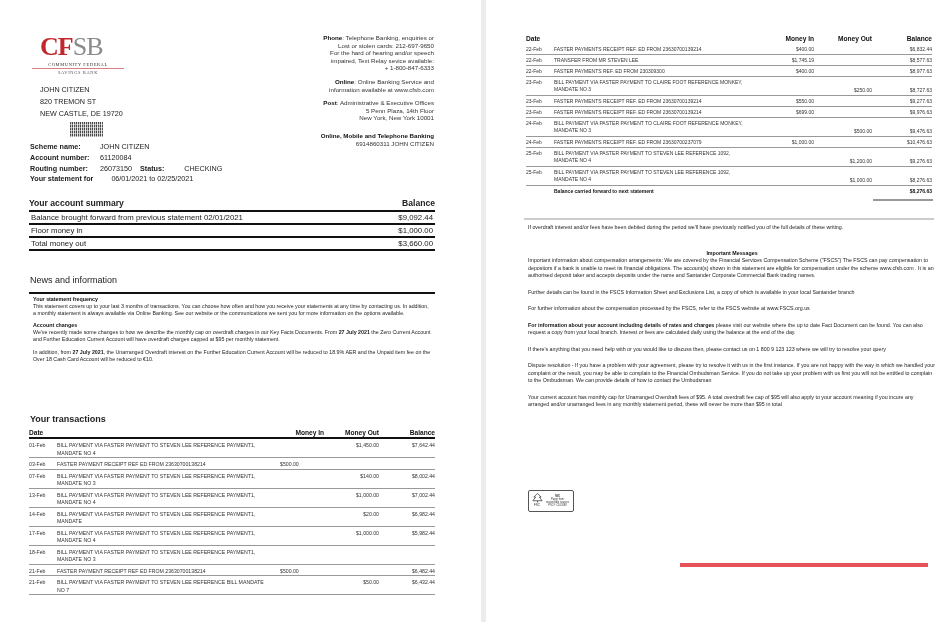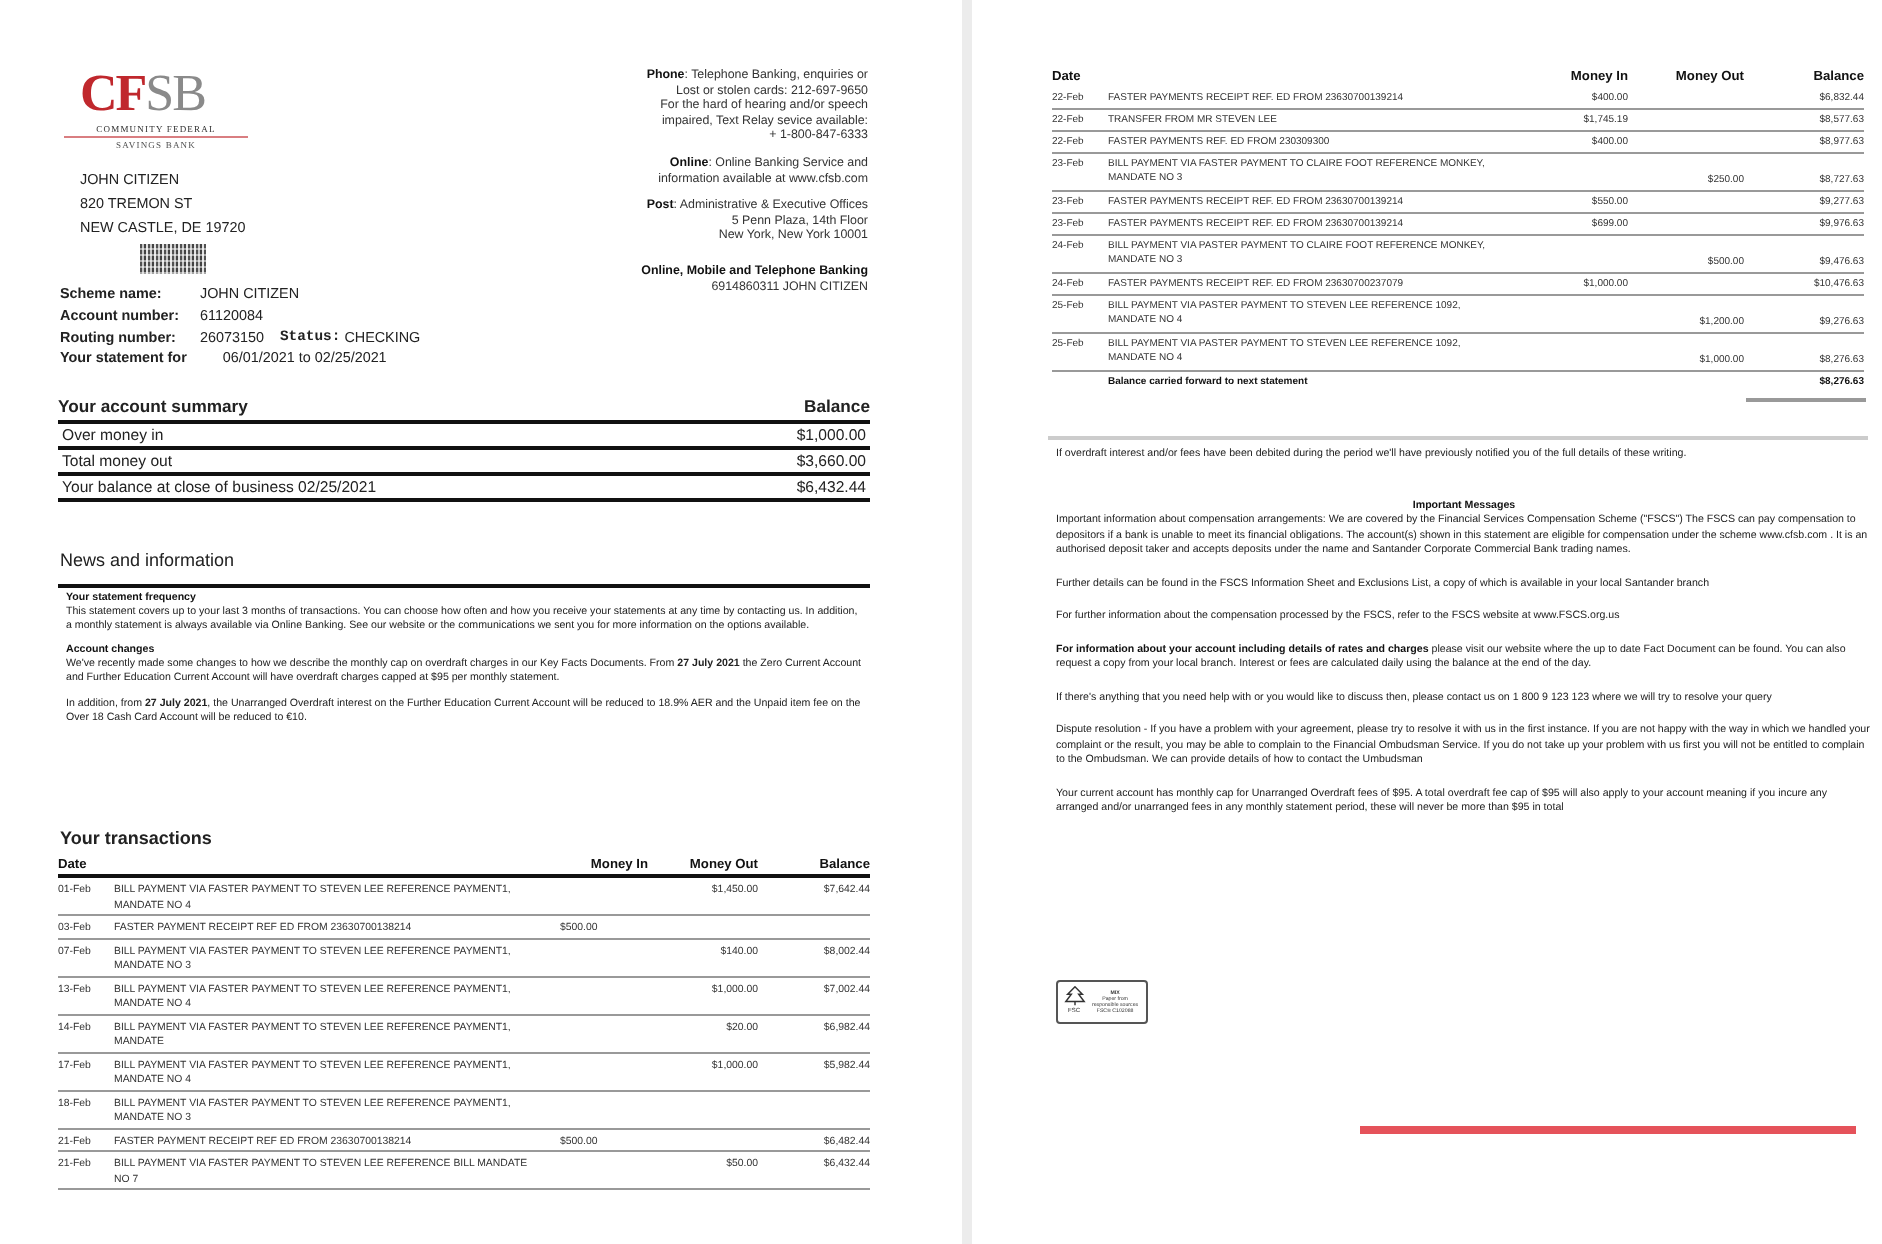--- a/index.html
+++ b/index.html
@@ -27,21 +27,21 @@
       repeating-linear-gradient(90deg, #333 0 1px, #bbb 1px 2px, #222 2px 3px, #ddd 3px 4px),
       #888;
     opacity: 0.85; }
   .barcode::after { content: ""; position: absolute; inset: 0;
     background: repeating-linear-gradient(0deg, rgba(255,255,255,0.5) 0 1px, transparent 1px 3px); }
 
   .acct { position: absolute; left: 30px; top: 142px; font-size: 7.2px; line-height: 10.8px; }
   .acct-row { display: flex; white-space: nowrap; }
   .acct-row .lbl { font-weight: bold; width: 70px; }
   .acct-row .val { margin-left: 0; }
-  .acct-row .status-lbl { font-weight: bold; margin-left: 8px; margin-right: 2px; font-family: Liberation Mono, monospace; }
+  .acct-row .status-lbl { font-weight: bold; margin-left: 8px; margin-right: 20px; }
 
   .contact { position: absolute; right: 50px; top: 34px; width: 170px; font-size: 6.2px; line-height: 7.6px; text-align: right; color: #333; }
   .contact b { color: #111; }
   .contact .block { margin-bottom: 6px; }
   .contact .gap { margin-top: 10px; }
 
   
   .summary { position: absolute; left: 29px; top: 198px; width: 406px; font-size: 7.8px; }
   .summary .hdr { display: flex; justify-content: space-between; font-weight: bold; font-size: 8.6px; padding-bottom: 2px; border-bottom: 2.5px solid #111; gap: 48px; }
   .summary .row { display: flex; justify-content: space-between; padding: 1px 2px; border-bottom: 2px solid #111; line-height: 9px; }
@@ -161,30 +161,30 @@
       <div>6914860311 JOHN CITIZEN</div>
     </div>
   </div>
 
   <div class="summary">
     <div class="hdr">
       <span>Your account summary</span>
       <span>Balance</span>
     </div>
     <div class="row">
-      <span>Over money in</span>
+      <span>Balance brought forward from previous statement 02/01/2021</span>
+      <span>$9,092.44</span>
+    </div>
+    <div class="row">
+      <span>Floor money in</span>
       <span>$1,000.00</span>
     </div>
     <div class="row">
       <span>Total money out</span>
       <span>$3,660.00</span>
-    </div>
-    <div class="row">
-      <span>Your balance at close of business 02/25/2021</span>
-      <span>$6,432.44</span>
     </div>
   </div>
 
   <div class="news-title">News and information</div>
   <div class="news-rule"></div>
   <div class="news">
     <div class="h">Your statement frequency</div>
     <p>This statement covers up to your last 3 months of transactions. You can choose how often and how you receive your statements at any time by contacting us. In addition, a monthly statement is always available via Online Banking. See our website or the communications we sent you for more information on the options available.</p>
     <div class="h">Account changes</div>
     <p><span>We've recently made some changes to how we describe the monthly cap on overdraft charges in our Key Facts Documents. From </span><b>27 July 2021</b><span> the Zero Current Account and Further Education Current Account will have overdraft charges capped at $95 per monthly statement.</span></p>

